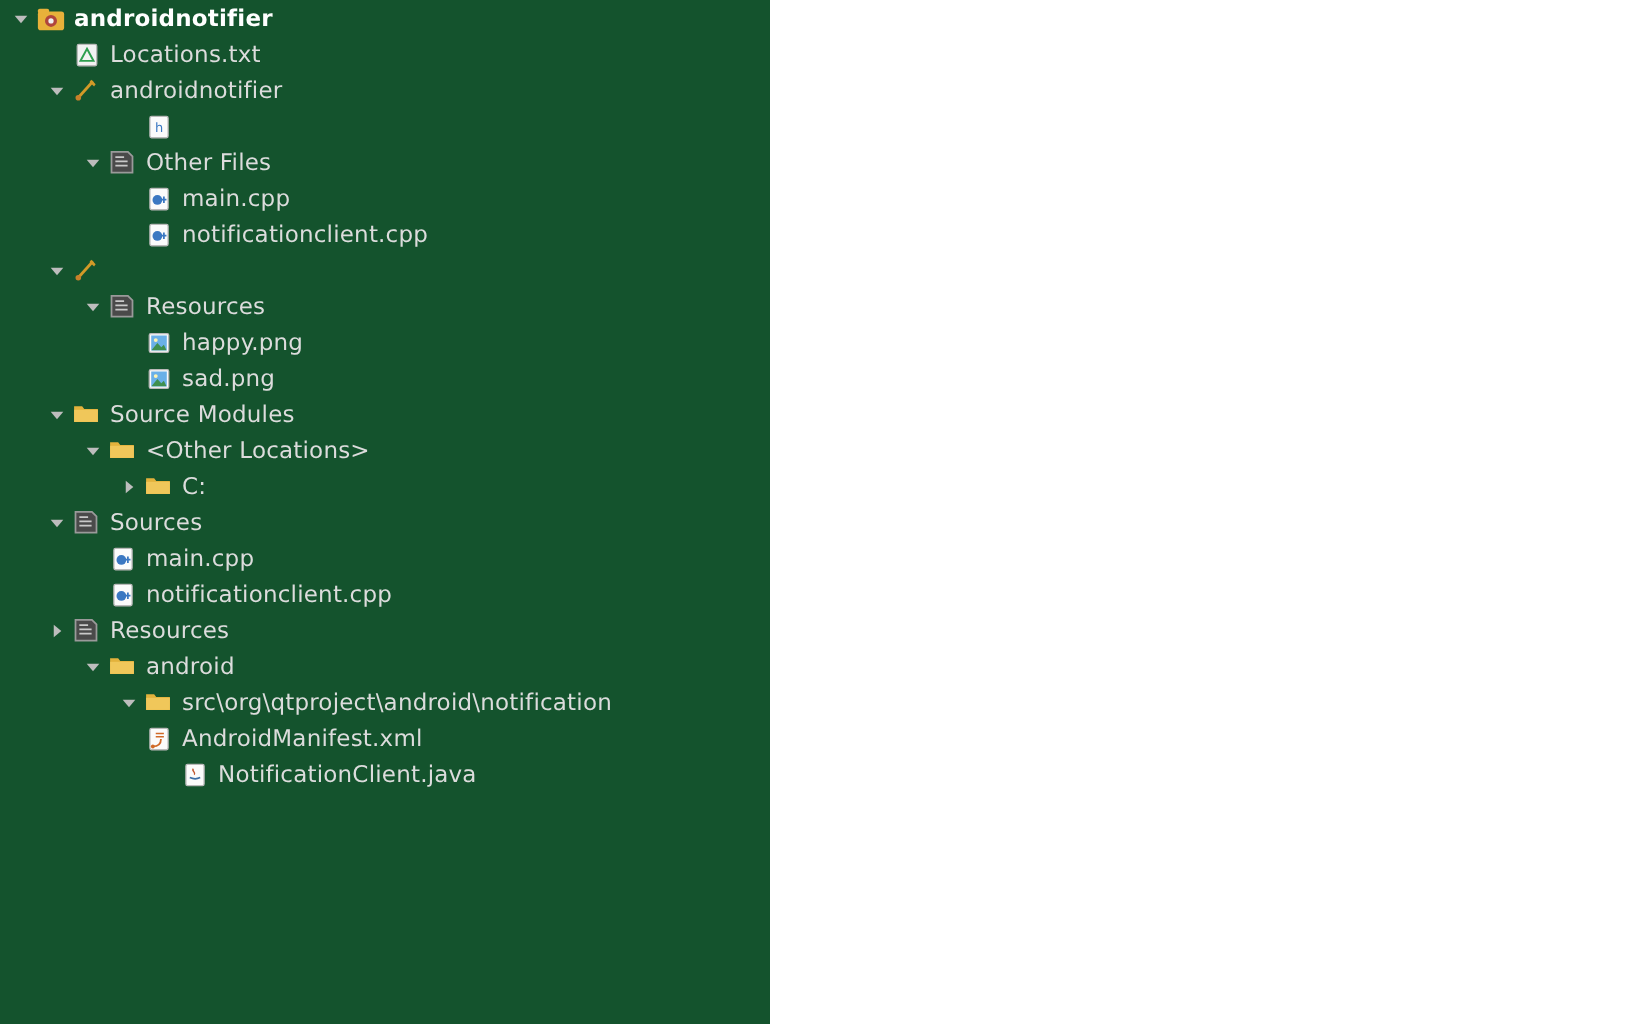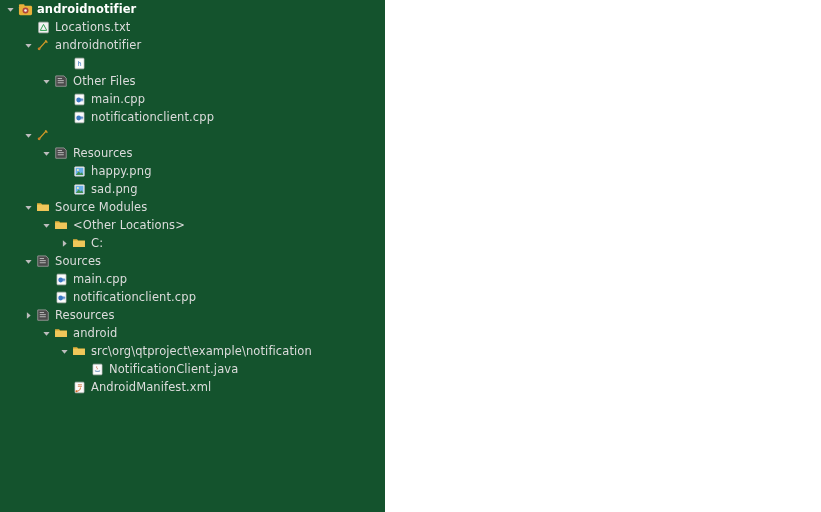--- a/index.html
+++ b/index.html
@@ -342,41 +342,41 @@
         <svg width="9" height="9" viewBox="0 0 10 10">
           <path d="M1.5 3.2 L8.5 3.2 L5 7.4 Z" fill="#bdbdbd"></path>
         </svg>
       </span>
       <span class="icon">
         <svg width="14" height="14" viewBox="0 0 16 16">
           <path d="M1.2 3.6h4.6l1.2 1.5h7.8v7.4H1.2z" fill="#e3b23c"></path>
           <path d="M1.2 5.6h13.6v6.9H1.2z" fill="#f0c75a"></path>
         </svg>
       </span>
-      <span class="label">src\org\qtproject\example\notification</span>
-    </div>
-    <div class="tree-row">
-      <span class="spacer" style="width:72px"></span>
-      <span class="arrow empty"></span>
-      <span class="icon">
-        <svg width="13" height="13" viewBox="0 0 16 16">
-          <rect x="2.4" y="1.4" width="11.2" height="13.2" rx="1" fill="#fbfbfb" stroke="#b9b9b9" stroke-width="0.8"></rect>
-          <path d="M7 4.2c-1.4 1.3 1.8 2.1.6 3.6" stroke="#c0562c" stroke-width="0.9" fill="none"></path>
-          <path d="M4.8 9.6c2.2 1 4.4 1 6.4 0" stroke="#3b6ea5" stroke-width="1" fill="none"></path>
-        </svg>
-      </span>
-      <span class="label">NotificationClient.java</span>
+      <span class="label">src\org\qtproject\android\notification</span>
     </div>
     <div class="tree-row">
       <span class="spacer" style="width:54px"></span>
       <span class="arrow empty"></span>
       <span class="icon">
         <svg width="13" height="13" viewBox="0 0 16 16">
           <rect x="2.4" y="1.4" width="11.2" height="13.2" rx="1" fill="#fbfbfb" stroke="#b9b9b9" stroke-width="0.8"></rect>
           <path d="M4.2 12.6c3 0 5-1.6 5-4.6" stroke="#d06a28" stroke-width="1.1" fill="none"></path>
           <circle cx="4.2" cy="12.6" r="1.2" fill="#d06a28"></circle>
           <path d="M6 4.6h5M6 6.6h5" stroke="#d06a28" stroke-width="0.9"></path>
         </svg>
       </span>
       <span class="label">AndroidManifest.xml</span>
+    </div>
+    <div class="tree-row">
+      <span class="spacer" style="width:72px"></span>
+      <span class="arrow empty"></span>
+      <span class="icon">
+        <svg width="13" height="13" viewBox="0 0 16 16">
+          <rect x="2.4" y="1.4" width="11.2" height="13.2" rx="1" fill="#fbfbfb" stroke="#b9b9b9" stroke-width="0.8"></rect>
+          <path d="M7 4.2c-1.4 1.3 1.8 2.1.6 3.6" stroke="#c0562c" stroke-width="0.9" fill="none"></path>
+          <path d="M4.8 9.6c2.2 1 4.4 1 6.4 0" stroke="#3b6ea5" stroke-width="1" fill="none"></path>
+        </svg>
+      </span>
+      <span class="label">NotificationClient.java</span>
     </div>
   </div>
 <div id="right-pane"></div>
 
 </body></html>

